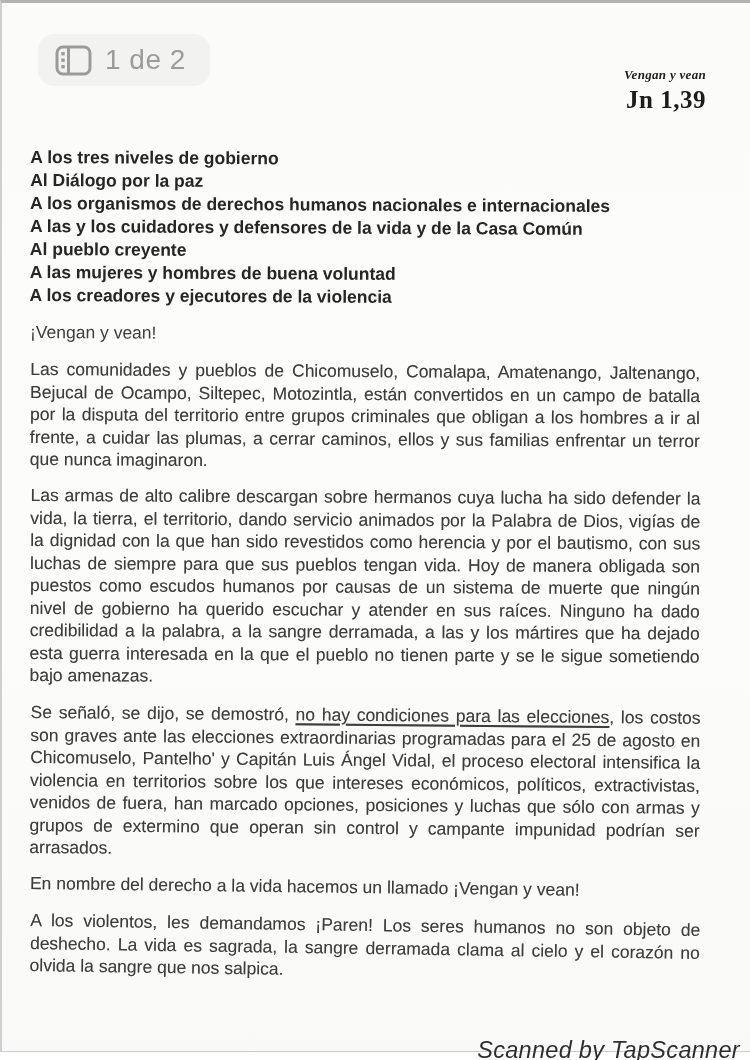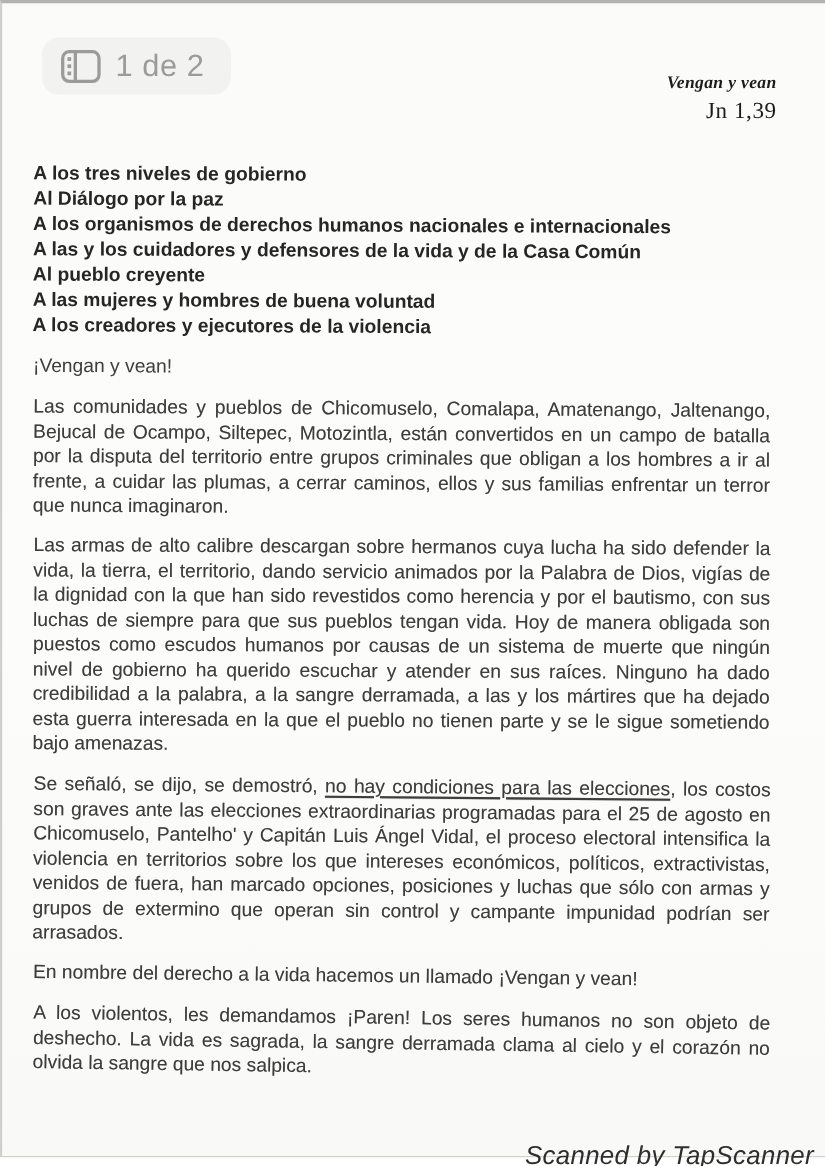--- a/index.html
+++ b/index.html
@@ -34,22 +34,22 @@
     cursor: pointer;
   }
   .badge-icon { display: inline-flex; }
   
   .doc-header {
     position: absolute; right: 64px; top: 64px;
     text-align: right;
     color: #1c1c1c;
     font-family: "Liberation Serif", serif;
   }
-  .doc-title { font-size: 16px; font-weight: bold; font-style: italic; letter-spacing: 0.3px; }
-  .doc-ref   { font-size: 21px; font-weight: normal; letter-spacing: 0.5px; margin-top: 3px; }
+  .doc-title { font-size: 13px; font-weight: bold; font-style: italic; letter-spacing: 0.3px; }
+  .doc-ref   { font-size: 25px; font-weight: bold; letter-spacing: 0.5px; margin-top: 3px; }
   
   .content {
     position: absolute; left: 28px; top: 143px; width: 670px;
     color: #3d3d3d;
   }
   .addressees {
     font-weight: bold;
     font-size: 17.5px;
     line-height: 23px;
     color: #262626;

